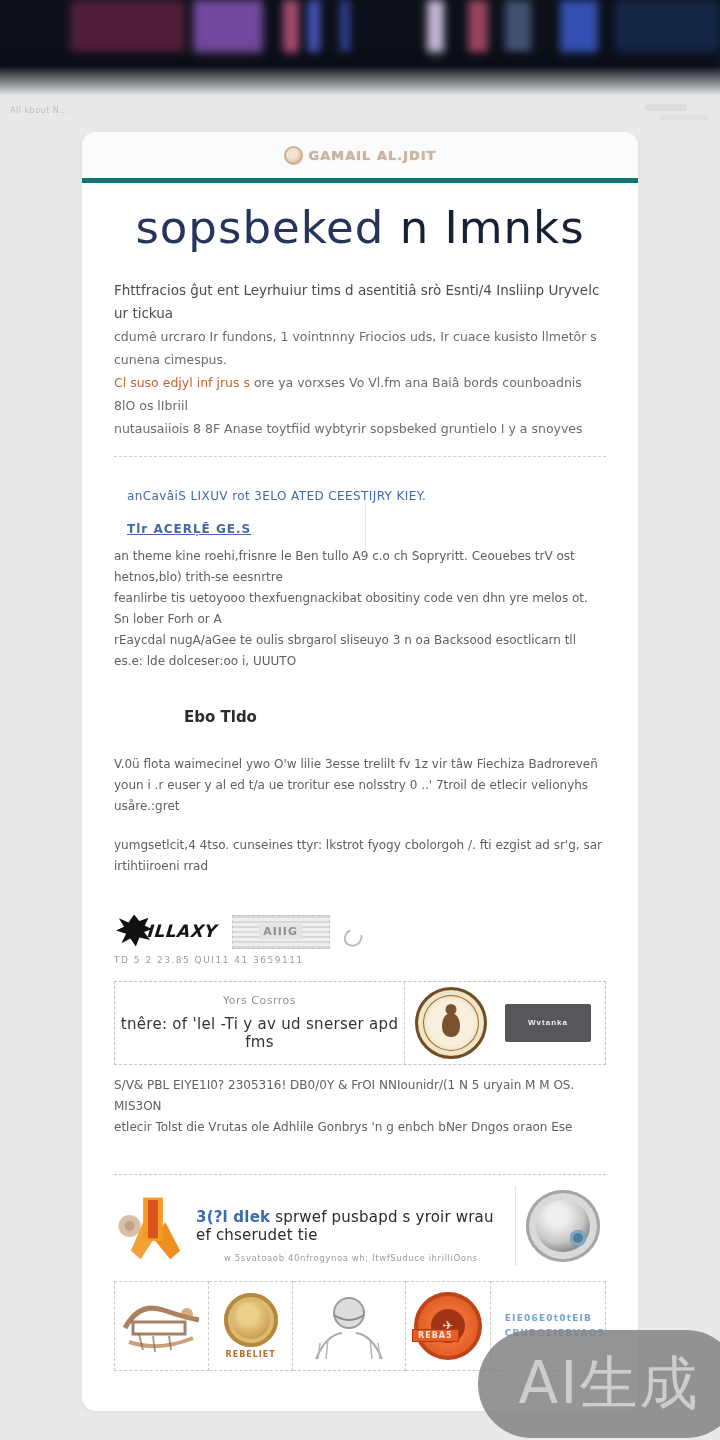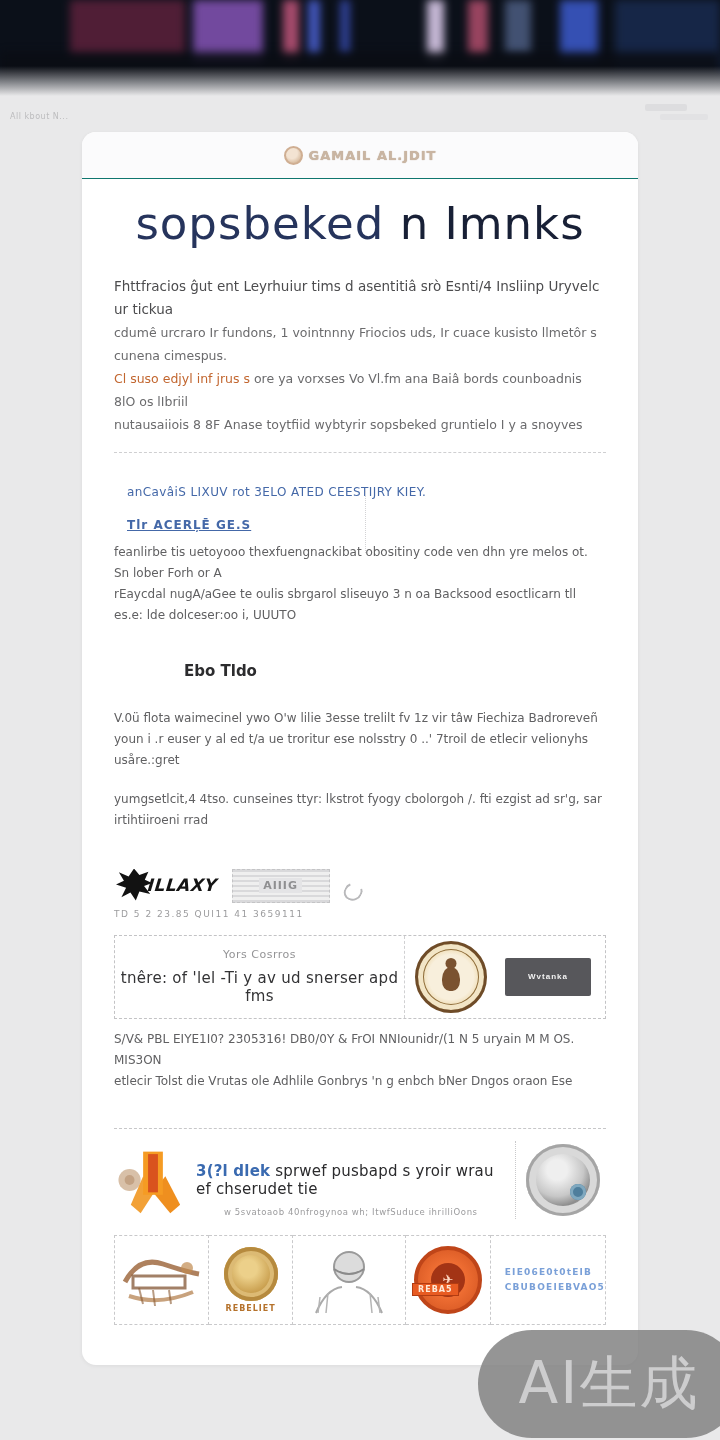--- a/index.html
+++ b/index.html
@@ -22,30 +22,30 @@
   .st7{left:468px;top:0;width:20px;height:58px;background:#a84a68;}
   .st8{left:505px;top:0;width:26px;height:55px;background:#49597c;}
   .st9{left:560px;top:0;width:38px;height:60px;background:#3a57c4;}
   .st10{left:615px;top:0;width:105px;height:70px;background:#18294c;}
   .st11{left:0;top:52px;width:720px;height:26px;background:#0a0d14;opacity:.8;}
   .banner:after{content:"";position:absolute;left:0;bottom:0;width:100%;height:30px;
     background:linear-gradient(to bottom,rgba(233,233,234,0),#e9e9ea);}
 
   
   .page{position:relative;padding-top:36px;}
-  .chrome-hint{position:absolute;left:10px;top:16px;font-size:8px;color:#bcbcbe;letter-spacing:.5px;}
+  .chrome-hint{position:absolute;left:10px;top:10px;font-size:8px;color:#bcbcbe;letter-spacing:.5px;}
   .artifact{position:absolute;background:#dddddf;border-radius:2px;}
   .a1{left:645px;top:8px;width:42px;height:7px;}
   .a2{left:660px;top:18px;width:48px;height:6px;background:#e2e2e4;}
 
   
   .card{width:556px;margin:0 auto;background:#ffffff;border-radius:14px;
     box-shadow:0 1px 4px rgba(0,0,0,.06);}
   .card.main{position:relative;overflow:hidden;}
-  .card-head{height:46px;background:#fbfbfc;border-bottom:1px solid #0f766e;
+  .card-head{height:46px;background:#fbfbfc;border-bottom:5px solid #0f766e;
     display:flex;align-items:center;justify-content:center;gap:6px;}
   .logo-dot{width:15px;height:15px;border-radius:50%;border:2px solid #cfae92;
     background:radial-gradient(circle at 40% 35%,#f3e3d2 40%,#d9bda1 75%,#c2a284 100%);}
   .logo-text{font-size:13px;font-weight:700;letter-spacing:1px;color:#c9b5a2;
     text-shadow:0 0 1px #b39c86;}
 
   .title{margin-top:20px;text-align:center;font-size:45px;font-weight:500;
     letter-spacing:1px;line-height:1.1;}
   .title .t1{color:var(--title-navy,#26345c);}
   .title .t2{color:#182036;}
@@ -191,20 +191,21 @@
       <hr class="hr-dash">
 
       <div class="links">
         <a href="#" class="link l1">anCavâiS LIXUV rot 3ELO ATED CEESTIJRY KIEY.</a>
         <a href="#" class="link l2">Tlr ACERĻĒ GE.S</a>
         <div class="vline"></div>
       </div>
 
       <div class="body-pad">
         <div class="para">
+          <div>an theme kine roehi,frisnre le Ben tullo A9 c.o ch Sopryritt. Ceouebes trV ost hetnos,blo) trith-se  eesnrtre</div>
           <div>feanlirbe tis uetoyooo thexfuengnackibat obositiny code ven dhn yre melos ot. Sn lober Forh or A</div>
           <div>rEaycdal nugA/aGee te oulis sbrgarol sliseuyo 3 n oa Backsood esoctlicarn tll es.e: lde dolceser:oo i, UUUTO</div>
         </div>
 
         <div class="h-sub">Ebo Tldo</div>
         <div class="para tight">
           <div>V.0ü flota waimecinel ywo O'w lilie 3esse trelilt fv 1z vir tâw Fiechiza Badroreveñ</div>
           <div>youn i .r euser y al ed t/a ue troritur ese nolsstry 0 ..' 7troil de etlecir velionyhs usåre.:gret</div>
         </div>
         <div class="para single">

